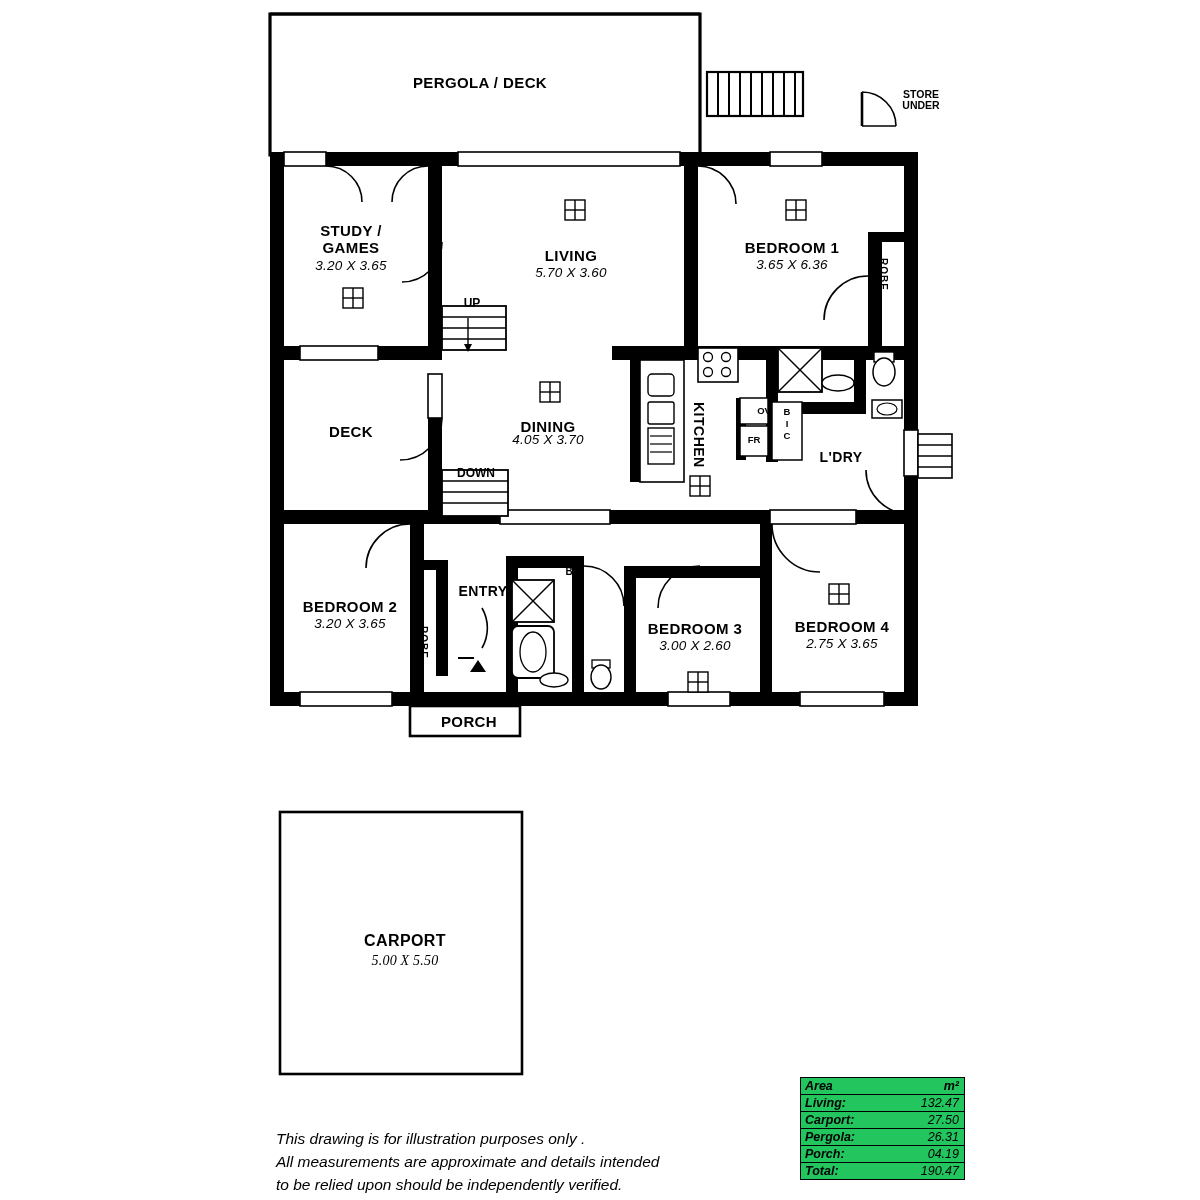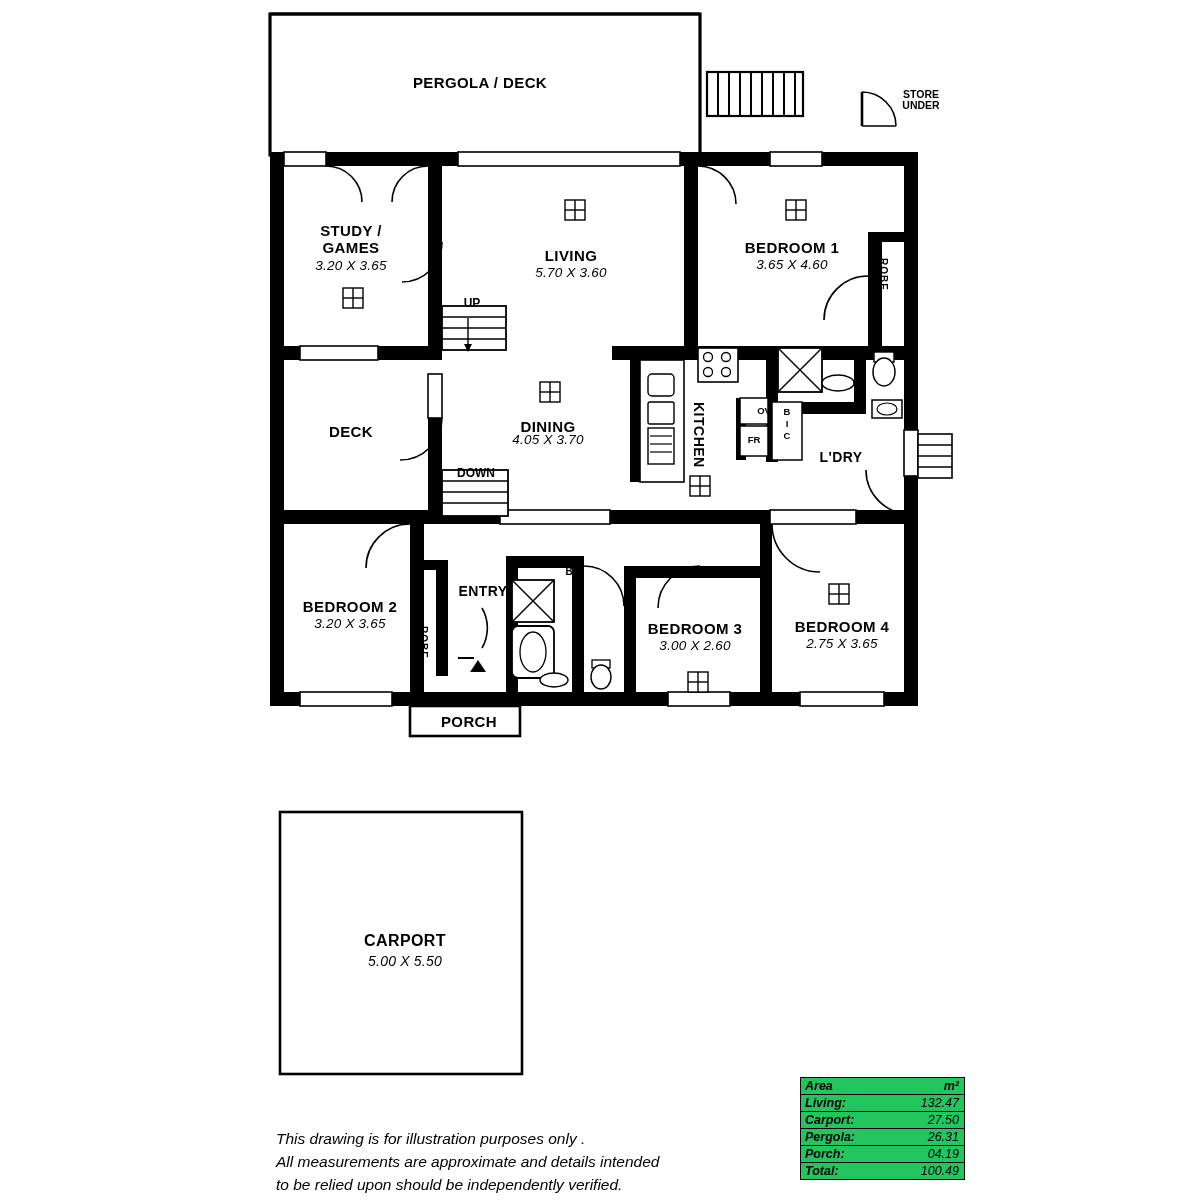--- a/index.html
+++ b/index.html
@@ -294,21 +294,21 @@
 
 <div class="lbl tiny" style="left:881px;top:89px;width:80px;">STORE<br>UNDER</div>
 
 <div class="lbl rname" style="left:291px;top:222px;width:120px;">STUDY /<br>GAMES</div>
 <div class="lbl rdim" style="left:291px;top:258px;width:120px;">3.20 X 3.65</div>
 
 <div class="lbl rname" style="left:501px;top:247px;width:140px;">LIVING</div>
 <div class="lbl rdim" style="left:501px;top:265px;width:140px;">5.70 X 3.60</div>
 
 <div class="lbl rname" style="left:712px;top:239px;width:160px;">BEDROOM 1</div>
-<div class="lbl rdim" style="left:712px;top:257px;width:160px;">3.65 X 4.60</div>
+<div class="lbl rdim" style="left:712px;top:257px;width:160px;">3.65 X 6.36</div>
 
 <div class="lbl tiny vert" style="left:878px;top:250px;height:48px;font-size:10px;letter-spacing:1px;">ROBE</div>
 
 <div class="lbl rname" style="left:301px;top:423px;width:100px;">DECK</div>
 
 <div class="lbl rname" style="left:488px;top:418px;width:120px;">DINING</div>
 <div class="lbl rdim" style="left:488px;top:432px;width:120px;">4.05 X 3.70</div>
 
 <div class="lbl rname vert" style="left:690px;top:390px;height:90px;font-size:14px;letter-spacing:.5px;">KITCHEN</div>
 
@@ -332,21 +332,21 @@
 
 <div class="lbl rname" style="left:622px;top:620px;width:146px;">BEDROOM 3</div>
 <div class="lbl rdim" style="left:622px;top:638px;width:146px;">3.00 X 2.60</div>
 
 <div class="lbl rname" style="left:772px;top:618px;width:140px;">BEDROOM 4</div>
 <div class="lbl rdim" style="left:772px;top:636px;width:140px;">2.75 X 3.65</div>
 
 <div class="lbl rname" style="left:419px;top:713px;width:100px;">PORCH</div>
 
 <div class="lbl rname" style="left:325px;top:932px;width:160px;font-size:16px;">CARPORT</div>
-<div class="lbl rdim" style="left:325px;top:953px;width:160px;font-size:14px;">5.00 X 5.50</div>
+<div class="lbl rdim" style="left:325px;top:953px;width:160px;font-size:14px;font-family:Liberation Serif, serif;">5.00 X 5.50</div>
 
 <div class="areatable">
   <div class="row hdr">
     <span class="k">Area</span>
     <span class="v">m²</span>
   </div>
   <div class="row">
     <span class="k">Living:</span>
     <span class="v">132.47</span>
   </div>
@@ -357,19 +357,19 @@
   <div class="row">
     <span class="k">Pergola:</span>
     <span class="v">26.31</span>
   </div>
   <div class="row">
     <span class="k">Porch:</span>
     <span class="v">04.19</span>
   </div>
   <div class="row total">
     <span class="k">Total:</span>
-    <span class="v">100.49</span>
+    <span class="v">190.47</span>
   </div>
 </div>
 
 <div class="note" style="left:276px;top:1128px;">This drawing is for illustration purposes only .</div>
 <div class="note" style="left:276px;top:1151px;">All measurements are approximate and details intended</div>
 <div class="note" style="left:276px;top:1174px;">to be relied upon should be independently verified.</div>
 
 </body></html>

